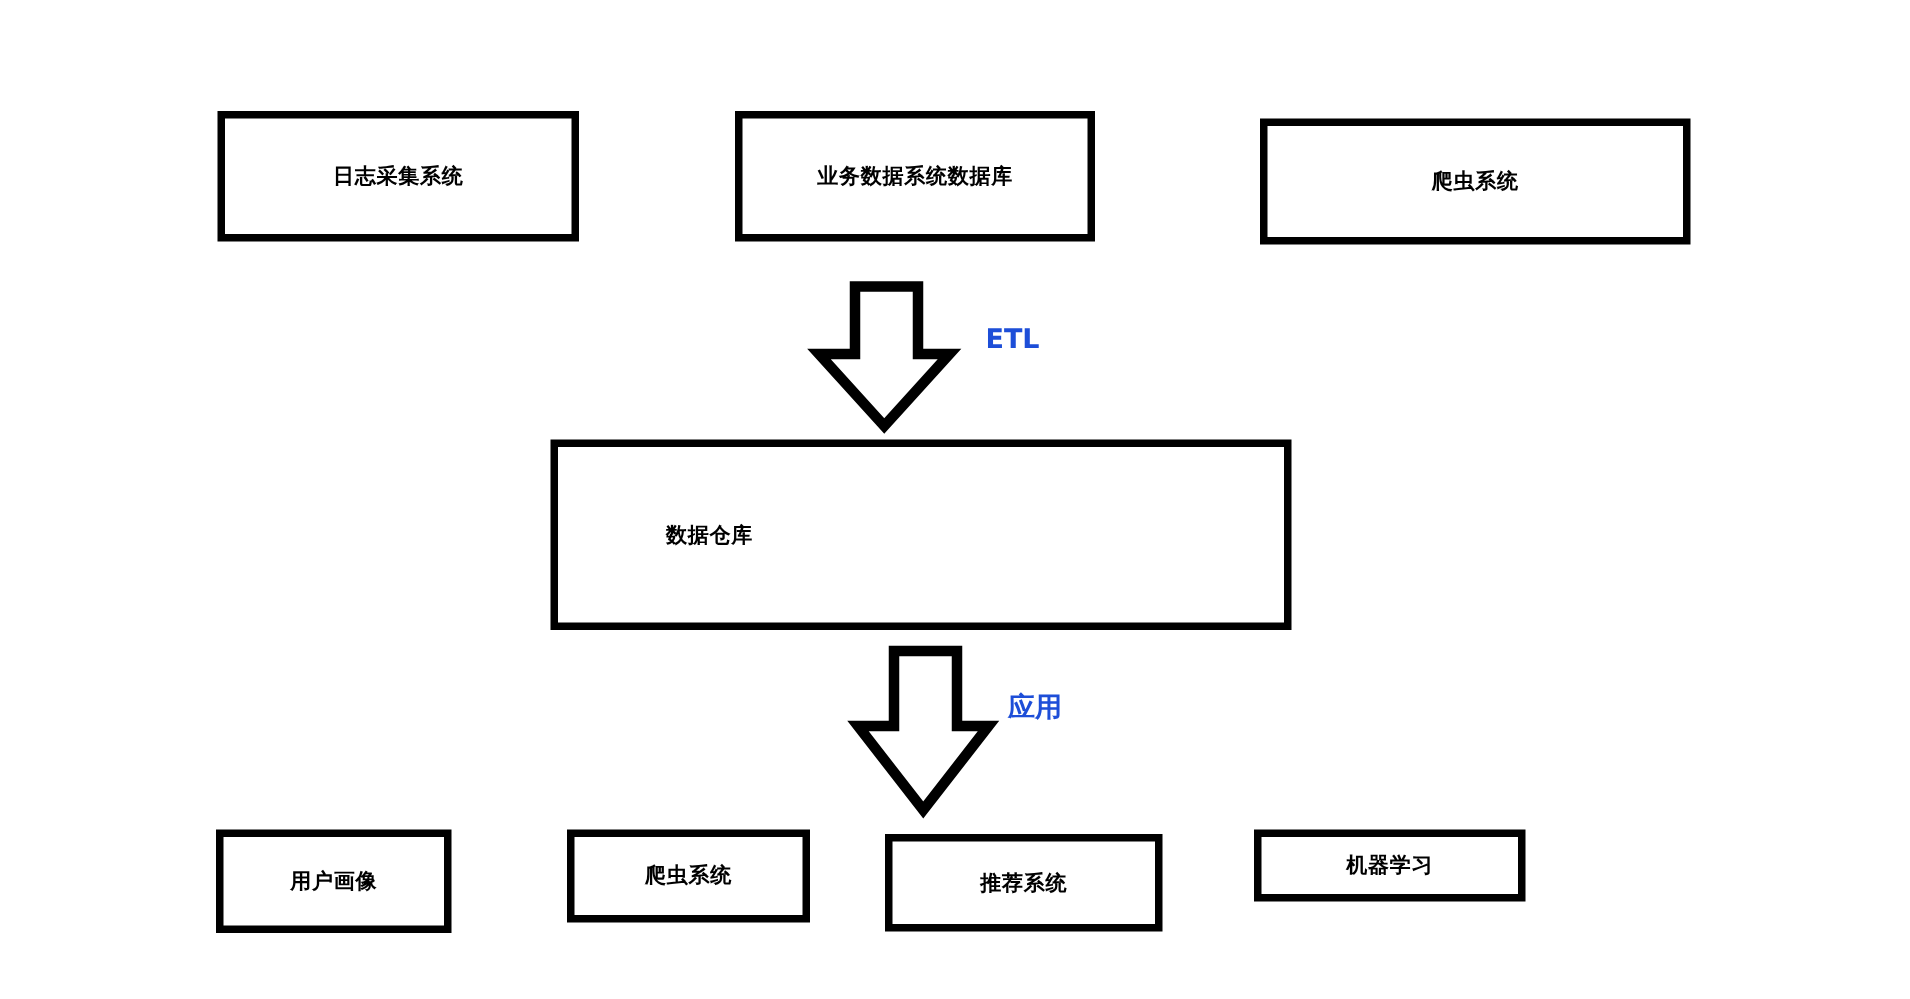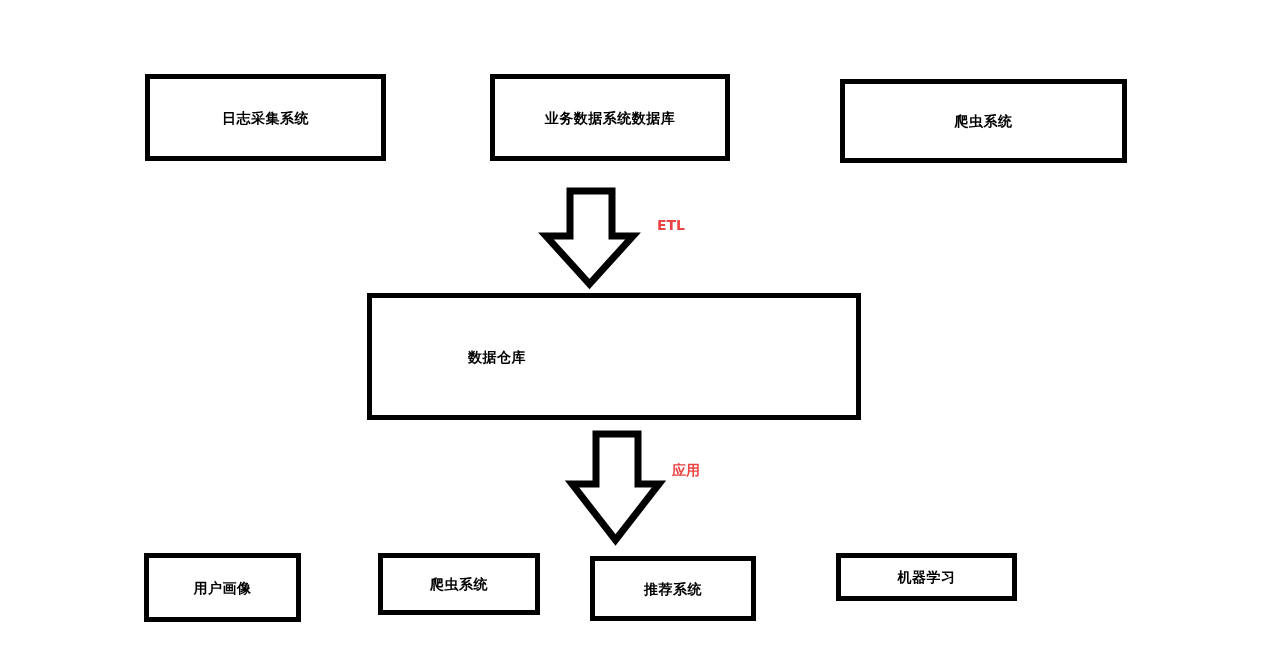--- a/index.html
+++ b/index.html
@@ -29,23 +29,23 @@
   .node-label {
     font-size: 14px;
     font-weight: bold;
     color: #000000;
     line-height: 1;
     letter-spacing: 0.5px;
     white-space: nowrap;
   }
   .flow-label {
     position: absolute;
-    font-size: 14px;
+    font-size: 18px;
     font-weight: bold;
-    color: #ef4444;
+    color: #1d4ed8;
     white-space: nowrap;
     line-height: 1;
   }
   .arrow {
     position: absolute;
   }
   .arrow svg {
     display: block;
     overflow: visible;
   }
@@ -68,39 +68,39 @@
   </div>
 
   <div class="arrow" style="left: 546px; top: 191px; width: 87px; height: 93px;">
     <svg viewBox="0 0 87 93" width="87" height="93" aria-hidden="true">
       <polygon points="24,0 66,0 66,45 87,45 43.5,93 0,45 24,45" fill="#ffffff" stroke="#000000" stroke-width="7" stroke-linejoin="miter"></polygon>
     </svg>
   </div>
   <div class="flow-label" style="left: 657px; top: 218px;">ETL</div>
 
   <div class="node-box" style="left: 367px; top: 293px; width: 494px; height: 127px; justify-content: flex-start;">
-    <span class="node-label" style="margin-left: 96px;">数据仓库</span>
+    <span class="node-label" style="margin-left: 72px;">数据仓库</span>
   </div>
 
   <div class="arrow" style="left: 572px; top: 434px; width: 87px; height: 106px;">
     <svg viewBox="0 0 87 106" width="87" height="106" aria-hidden="true">
       <polygon points="24,0 66,0 66,50 87,50 43.5,106 0,50 24,50" fill="#ffffff" stroke="#000000" stroke-width="7" stroke-linejoin="miter"></polygon>
     </svg>
   </div>
   <div class="flow-label" style="left: 672px; top: 463px;">应用</div>
 
   <div class="node-box" style="left: 144px; top: 553px; width: 157px; height: 69px;">
     <span class="node-label">用户画像</span>
   </div>
 
   <div class="node-box" style="left: 378px; top: 553px; width: 162px; height: 62px;">
     <span class="node-label">爬虫系统</span>
   </div>
 
-  <div class="node-box" style="left: 590px; top: 556px; width: 166px; height: 65px;">
+  <div class="node-box" style="left: 590px; top: 556px; width: 185px; height: 65px;">
     <span class="node-label">推荐系统</span>
   </div>
 
   <div class="node-box" style="left: 836px; top: 553px; width: 181px; height: 48px;">
     <span class="node-label">机器学习</span>
   </div>
 
 </div>
 
 </body></html>

